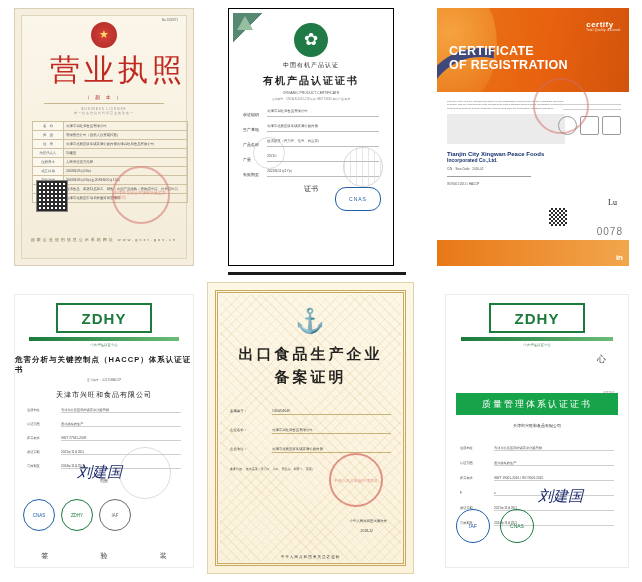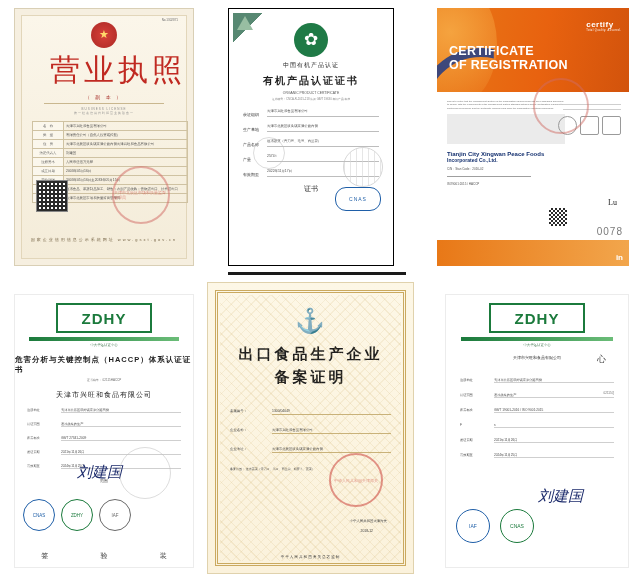--- a/index.html
+++ b/index.html
@@ -430,20 +430,21 @@
     <div class="issuer">中华人民共和国天津海关</div>
     <div class="date5">2018-12</div>
     <div class="foot5">中华人民共和国海关总署监制</div>
   </div>
 
   <div class="cert" id="c6">
     <div class="zd">ZDHY</div>
     <div class="gbar"></div>
     <div class="zh">中大华远认证中心</div>
     <div class="mark6">心</div>
+    <div class="greenbar">质量管理体系认证证书</div>
     <div class="no6">02115Q</div>
     <div class="name6">天津市兴旺和食品有限公司</div>
 
     <div class="body6">
       <div class="r6">
         <div class="k">注册地址</div>
         <div class="v">天津市北辰区双街镇京津公路西侧</div>
       </div>
       <div class="r6">
         <div class="k">认证范围</div>

